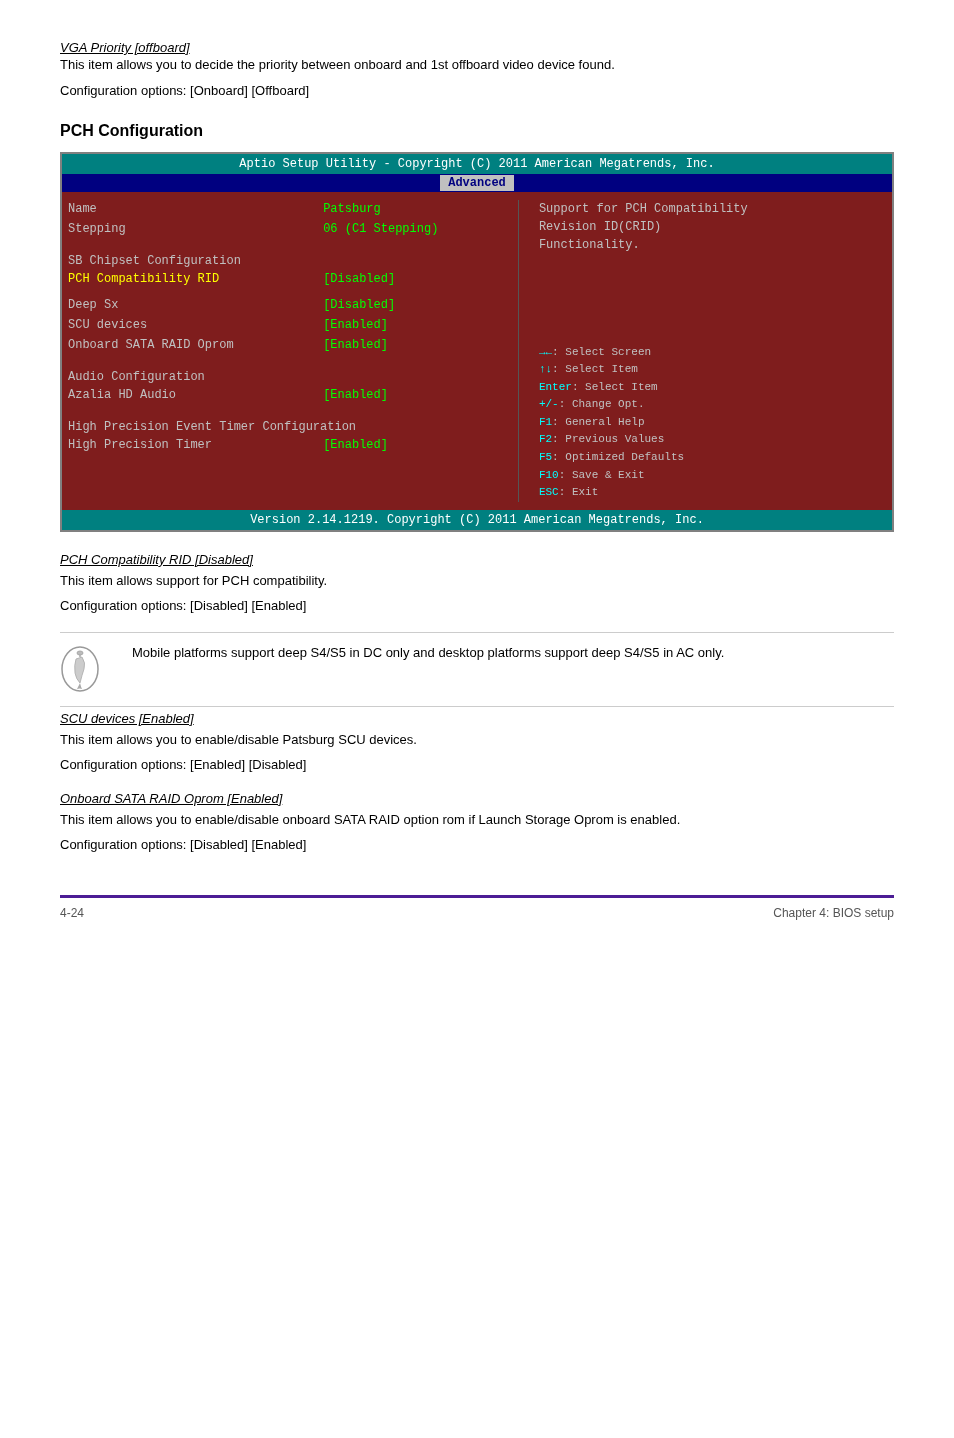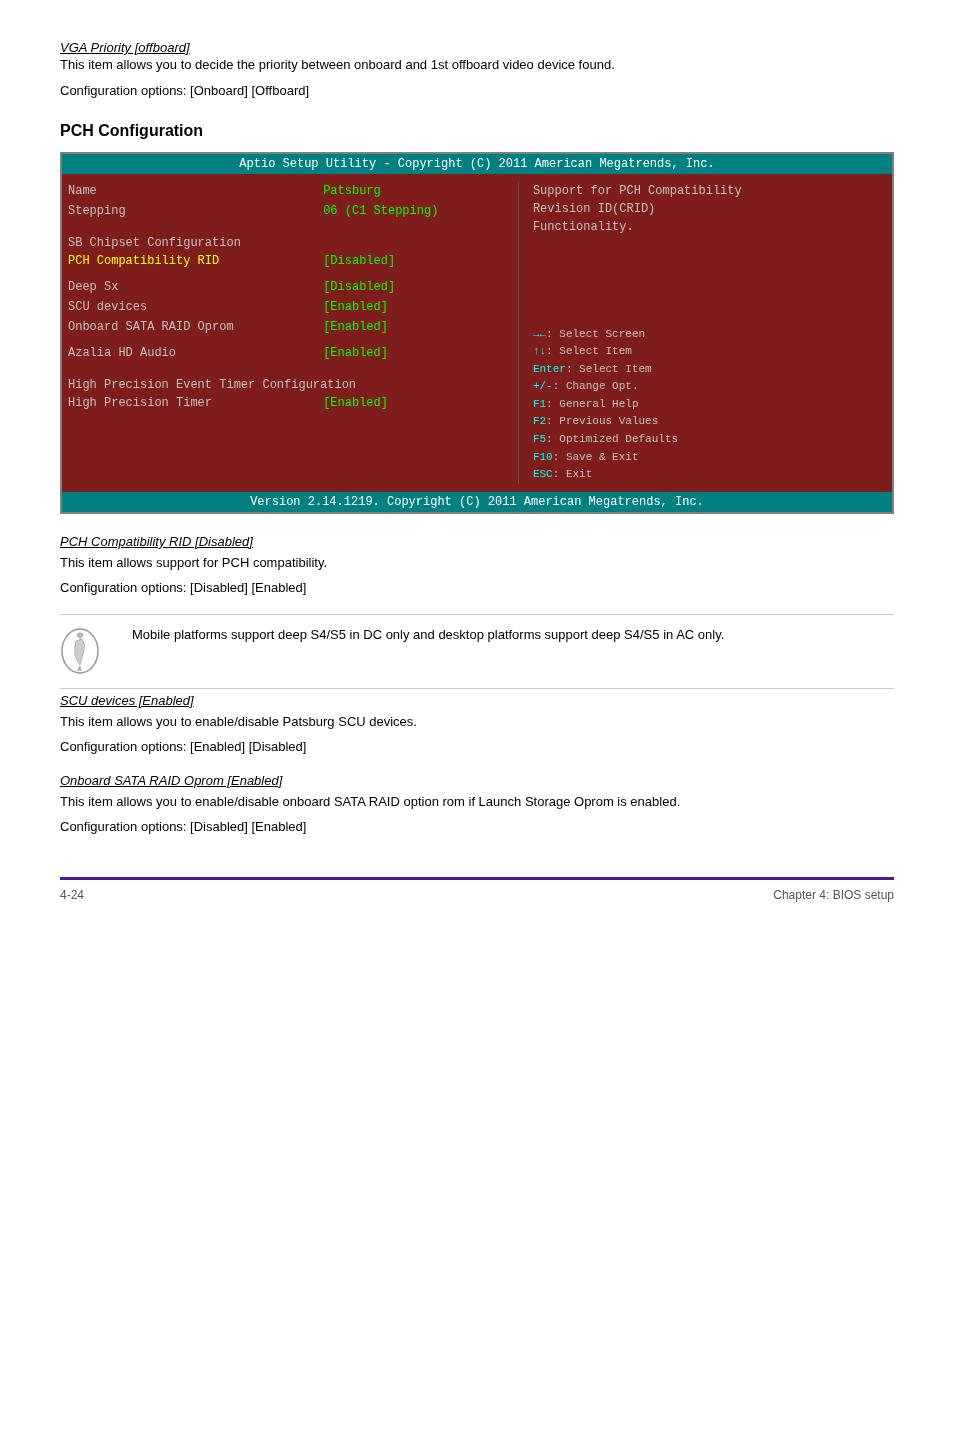--- a/index.html
+++ b/index.html
@@ -75,21 +75,21 @@
       display: flex;
       padding: 8px 6px;
       min-height: 280px;
     }
     .bios-left {
       flex: 0 0 55%;
       padding-right: 10px;
     }
     .bios-right {
       flex: 0 0 45%;
-      padding-left: 14px;
+      padding-left: 20px;
       border-left: 1px solid #555;
     }
     .bios-row {
       display: flex;
       margin-bottom: 2px;
       color: #c0c0c0;
       font-family: 'Courier New', Courier, monospace;
       font-size: 12px;
       line-height: 1.5;
     }
@@ -187,20 +187,23 @@
   <div class="intro-section">
     <div class="intro-title">VGA Priority [offboard]</div>
     <div class="intro-text">This item allows you to decide the priority between onboard and 1st offboard video device found.</div>
     <div class="config-options">Configuration options: [Onboard] [Offboard]</div>
   </div>
 
   <div class="section-heading">PCH Configuration</div>
 
   <div class="bios-screen">
     <div class="bios-title-bar">Aptio Setup Utility - Copyright (C) 2011 American Megatrends, Inc.</div>
+    <div class="bios-tab-bar">
+      <span class="bios-tab-active">Advanced</span>
+    </div>
     <div class="bios-body">
       <div class="bios-left">
 
         <div class="bios-row">
           <span class="bios-label">Name</span>
           <span class="bios-value">Patsburg</span>
         </div>
 
         <div class="bios-row">
           <span class="bios-label">Stepping</span>
@@ -225,20 +228,21 @@
           <span class="bios-label">SCU devices</span>
           <span class="bios-value">[Enabled]</span>
         </div>
 
         <div class="bios-row">
           <span class="bios-label">Onboard SATA RAID Oprom</span>
           <span class="bios-value">[Enabled]</span>
         </div>
         <div style="height:6px;"></div>
 
+        <div class="bios-section-label">Audio Configuration</div>
 
         <div class="bios-row">
           <span class="bios-label">Azalia HD Audio</span>
           <span class="bios-value">[Enabled]</span>
         </div>
         <div style="height:6px;"></div>
 
         <div class="bios-section-label">High Precision Event Timer Configuration</div>
 
         <div class="bios-row">

